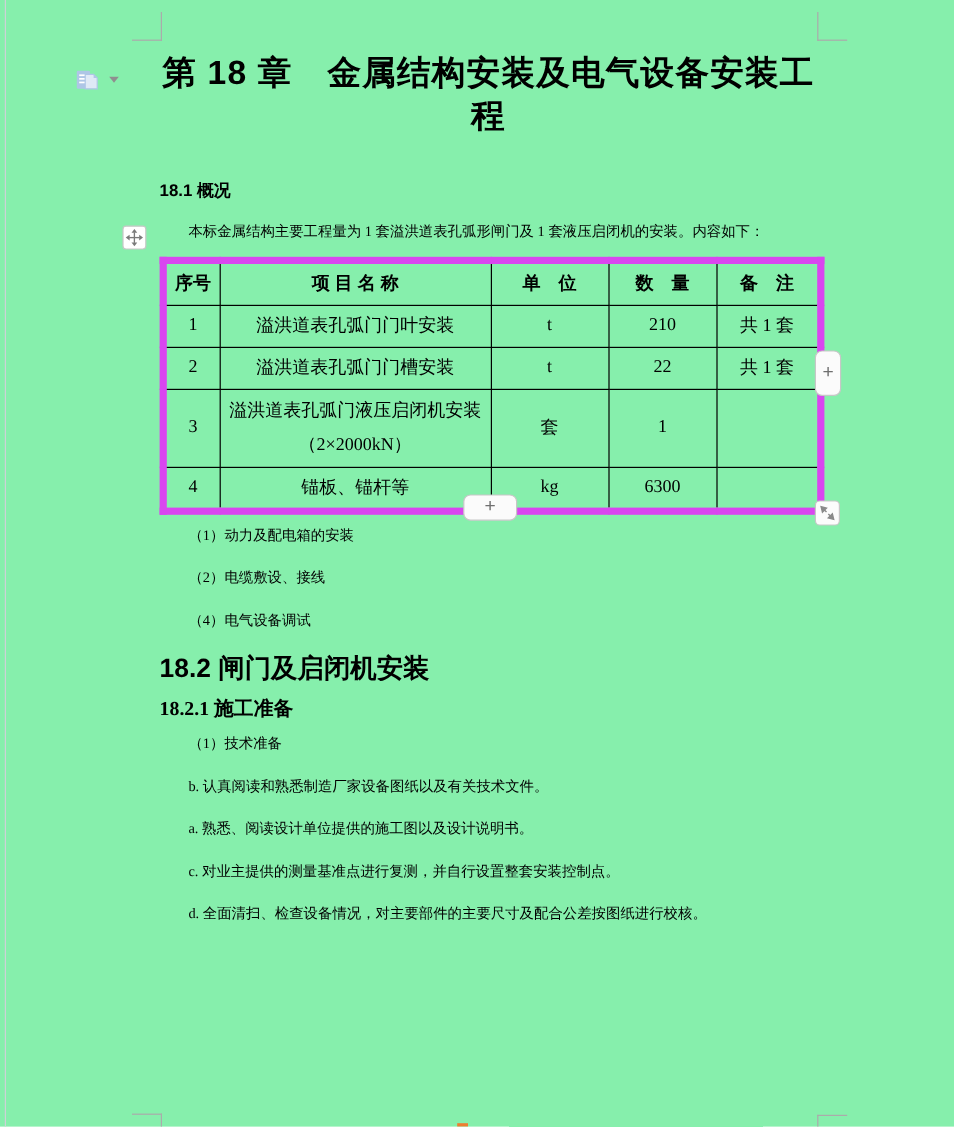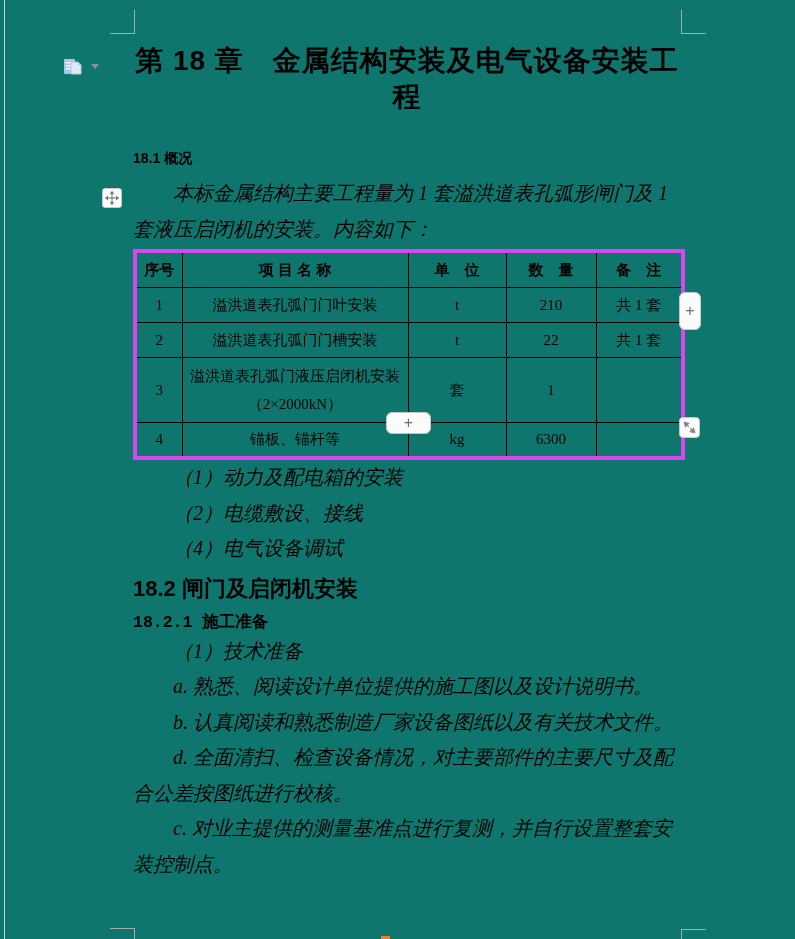--- a/index.html
+++ b/index.html
@@ -1,17 +1,17 @@
 <!DOCTYPE html>
 <html><head>
 <meta charset="utf-8">
 <style>
   html,body { margin:0; padding:0; background:#ffffff; }
   .page {
-    position:relative; width:795px; height:939px; background:#0f766e;
+    position:relative; width:795px; height:939px; background:#86efac;
     overflow:hidden;
     font-family:"Liberation Serif","DejaVu Serif",serif; color:#000;
   }
   .window-edge { position:absolute; left:4px; top:0; width:1px; height:939px; background:#cdd2d6; }
 
   
   .mark { position:absolute; }
   .mark-tl { left:110px; top:10px;  width:24px; height:23px; border-right:1px solid #ababab; border-bottom:1px solid #ababab; }
   .mark-tr { left:681px; top:10px;  width:24px; height:23px; border-left:1px solid #ababab;  border-bottom:1px solid #ababab; }
   .mark-bl { left:110px; top:928px; width:24px; height:11px; border-right:1px solid #ababab; border-top:1px solid #ababab; }
@@ -22,30 +22,30 @@
   .chapter-title {
     margin:10px 0 0; text-align:center; font-weight:bold;
     font-size:28px; line-height:36px; letter-spacing:1px;
     font-family:"Liberation Sans","DejaVu Sans",sans-serif;
   }
   .h-18-1 { margin:30px 0 0; font-size:14px; line-height:26px; font-weight:bold;
             font-family:"Liberation Sans","DejaVu Sans",sans-serif; }
   .h-18-2 { margin:8px 0 0; font-size:22px; line-height:27px; font-weight:bold;
             font-family:"Liberation Sans","DejaVu Sans",sans-serif; }
   .h-18-2-1 { margin:9px 0 0; font-size:16.5px; line-height:23px; font-weight:bold;
-            font-family:Liberation Mono, monospace; }
-
-  p { margin:0; font-size:20px; line-height:35.5px;font-style:italic; }
+            font-family:Liberation Serif, serif; }
+
+  p { margin:0; font-size:12px; line-height:35.5px; }
   .indent { text-indent:2em; }
   .intro { margin-top:5px; }
   .lead  { margin-top:6px; }
 
   table.qty {
     margin-top:2px; width:548px; table-layout:fixed;
-    border-collapse:collapse; border:4px solid #d946ef;
+    border-collapse:collapse; border:6px solid #d946ef;
     text-align:center;
   }
   table.qty td { border:1px solid #000; font-size:15px; padding:0; vertical-align:middle; }
   table.qty tr.hdr td { font-weight:bold; font-size:15px; height:34px;
     font-family:"Liberation Sans","DejaVu Sans",sans-serif; }
   table.qty tr.r td { height:34px; }
   table.qty tr.r3 td { height:64px; }
   table.qty tr.r4 td { height:33px; }
   .cell-line { line-height:28px; }
 
@@ -164,24 +164,24 @@
       </table>
 
     <p class="indent">（1）动力及配电箱的安装</p>
     <p class="indent">（2）电缆敷设、接线</p>
     <p class="indent">（4）电气设备调试</p>
 
     <h2 class="h-18-2">18.2 闸门及启闭机安装</h2>
     <h3 class="h-18-2-1">18.2.1 施工准备</h3>
 
     <p class="indent">（1）技术准备</p>
+    <p class="indent">b. 认真阅读和熟悉制造厂家设备图纸以及有关技术文件。</p>
     <p class="indent">a. 熟悉、阅读设计单位提供的施工图以及设计说明书。</p>
-    <p class="indent">b. 认真阅读和熟悉制造厂家设备图纸以及有关技术文件。</p>
+    <p class="indent">c. 对业主提供的测量基准点进行复测，并自行设置整套安装控制点。</p>
     <p class="indent">d. 全面清扫、检查设备情况，对主要部件的主要尺寸及配合公差按图纸进行校核。</p>
-    <p class="indent">c. 对业主提供的测量基准点进行复测，并自行设置整套安装控制点。</p>
 
   </div>
 
   <div class="ctl insert-col">
     <span>+</span>
   </div>
 
   <div class="ctl insert-row">
     <span>+</span>
   </div>

